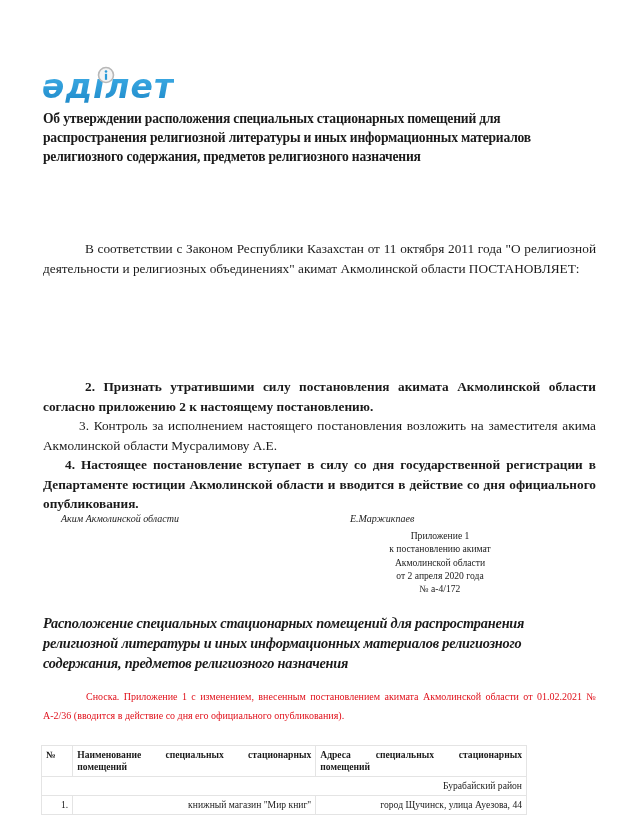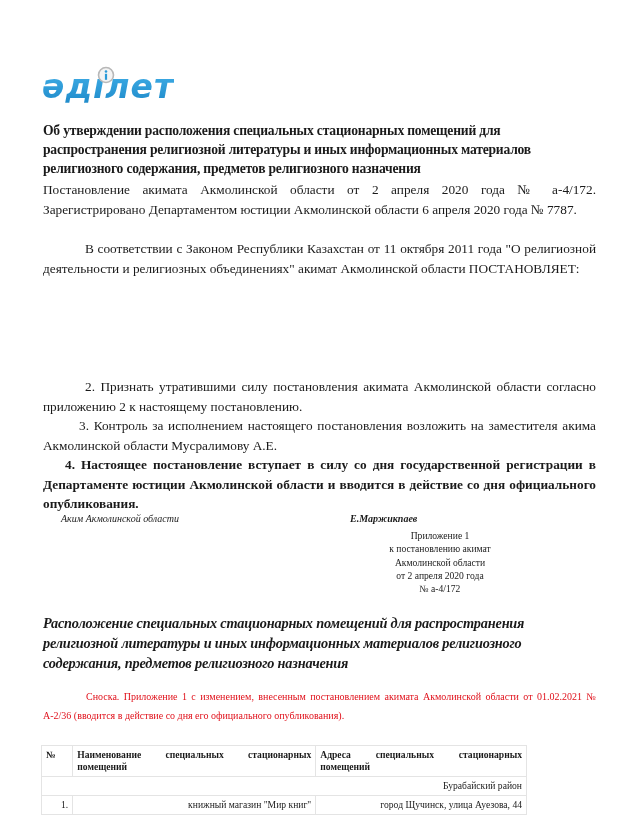--- a/index.html
+++ b/index.html
@@ -1,28 +1,28 @@
 <!DOCTYPE html>
 <html><head>
 <meta charset="utf-8">
 <style>
   html, body { margin: 0; padding: 0; background: #ffffff; }
   body { width: 640px; height: 828px; overflow: hidden; position: relative; font-family: "Liberation Serif", "DejaVu Serif", serif; color: #1a1a1a; }
   .page { position: absolute; left: 0; top: 0; width: 640px; height: 828px; margin-top: 24px; }
   .logo { position: absolute; left: 42px; top: 42px; width: 140px; height: 42px; }
   .logo-text { position: absolute; left: 0; top: 0; font-family: "DejaVu Sans", sans-serif; font-size: 33px; font-weight: bold; font-style: italic; letter-spacing: 1px; color: #2a9ad8; line-height: 42px; background: linear-gradient(#45b4ec, #1b86c6); -webkit-background-clip: text; background-clip: text; -webkit-text-fill-color: transparent; }
   .logo-lens { position: absolute; left: 55px; top: 0px; width: 18px; height: 18px; }
-  .title { position: absolute; left: 43px; top: 97px; width: 555px; font-size: 13.6px; font-weight: bold; line-height: 19px; letter-spacing: -0.2px; }
+  .title { position: absolute; left: 43px; top: 85px; width: 555px; font-size: 13.6px; font-weight: bold; line-height: 19px; letter-spacing: -0.2px; }
   .body-text { position: absolute; left: 43px; width: 553px; font-size: 13.3px; line-height: 19.6px; text-align: justify; }
   .indent { text-indent: 42px; }
   .indent-lg { text-indent: 58px; }
   .indent-md { text-indent: 36px; }
   .indent-sm { text-indent: 22px; }
   .sig-left { position: absolute; left: 61px; top: 489px; font-size: 10px; font-style: italic; }
-  .sig-right { position: absolute; left: 350px; top: 489px; font-size: 10px; font-style: italic; font-weight: bold; }
+  .sig-right { position: absolute; left: 350px; top: 489px; font-size: 10px; font-style: italic; }
   .appendix { position: absolute; left: 370px; top: 505px; width: 140px; text-align: center; font-size: 9.6px; line-height: 13.3px; }
   .section-title { position: absolute; left: 43px; top: 589px; width: 555px; font-size: 14.3px; font-weight: bold; line-height: 20px; letter-spacing: -0.2px; font-style: italic; }
   .note { position: absolute; left: 43px; top: 663px; width: 553px; font-size: 10px; line-height: 19.3px; text-align: justify; color: #e0101a; text-indent: 43px; }
   table.grid { position: absolute; left: 41px; top: 721px; width: 486px; border-collapse: collapse; font-size: 9.6px; }
   table.grid td, table.grid th { border: 1.5px solid #e4e4e4; padding: 3px 4px; vertical-align: top; line-height: 12px; text-align: right; }
   table.grid th { font-weight: bold; text-align: justify; text-align-last: left; }
   .col-num { width: 22px; }
   .col-name { width: 232px; }
   .col-addr { width: 200px; }
   .row-h { height: 26px; }
@@ -37,26 +37,25 @@
     <span class="logo-text">әділет</span>
     <svg class="logo-lens" viewBox="0 0 18 18">
       <circle cx="9" cy="9" r="7.5" fill="#f4f4f4" stroke="#b8b8b8" stroke-width="1.6"></circle>
       <circle cx="9" cy="5.5" r="1.3" fill="#2a9ad8"></circle>
       <rect x="7.9" y="7.8" width="2.2" height="6" fill="#2a9ad8"></rect>
     </svg>
   </div>
 
   <div class="title">Об утверждении расположения специальных стационарных помещений для распространения религиозной литературы и иных информационных материалов религиозного содержания, предметов религиозного назначения</div>
 
-  <div class="body-text" style="top:156px;">Постановление акимата Акмолинской области от 2 апреля 2020 года № а-4/172. Зарегистрировано Департаментом юстиции Акмолинской области 6 апреля 2020 года № 7787.</div>
 
   <div class="body-text indent" style="top:215px;">В соответствии с Законом Республики Казахстан от 11 октября 2011 года "О религиозной деятельности и религиозных объединениях" акимат Акмолинской области ПОСТАНОВЛЯЕТ:</div>
 
 
-  <div class="body-text indent" style="top:353px;">2. Признать утратившими силу постановления акимата Акмолинской области согласно приложению 2 к настоящему постановлению.</div>
+  <div class="body-text indent" style="top:353px;font-weight:bold;">2. Признать утратившими силу постановления акимата Акмолинской области согласно приложению 2 к настоящему постановлению.</div>
 
   <div class="body-text indent-md" style="top:392px;">3. Контроль за исполнением настоящего постановления возложить на заместителя акима Акмолинской области Мусралимову А.Е.</div>
 
   <div class="body-text indent-sm" style="top:431px;font-weight:bold;">4. Настоящее постановление вступает в силу со дня государственной регистрации в Департаменте юстиции Акмолинской области и вводится в действие со дня официального опубликования.</div>
 
   <div class="sig-left">Аким Акмолинской области</div>
   <div class="sig-right">Е.Маржикпаев</div>
 
   <div class="appendix">
     <div>Приложение 1</div>

